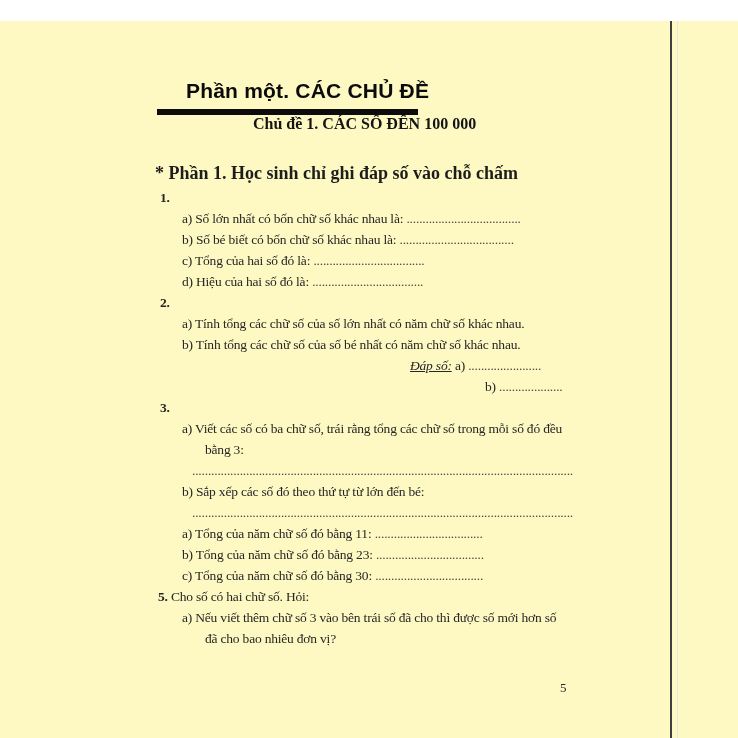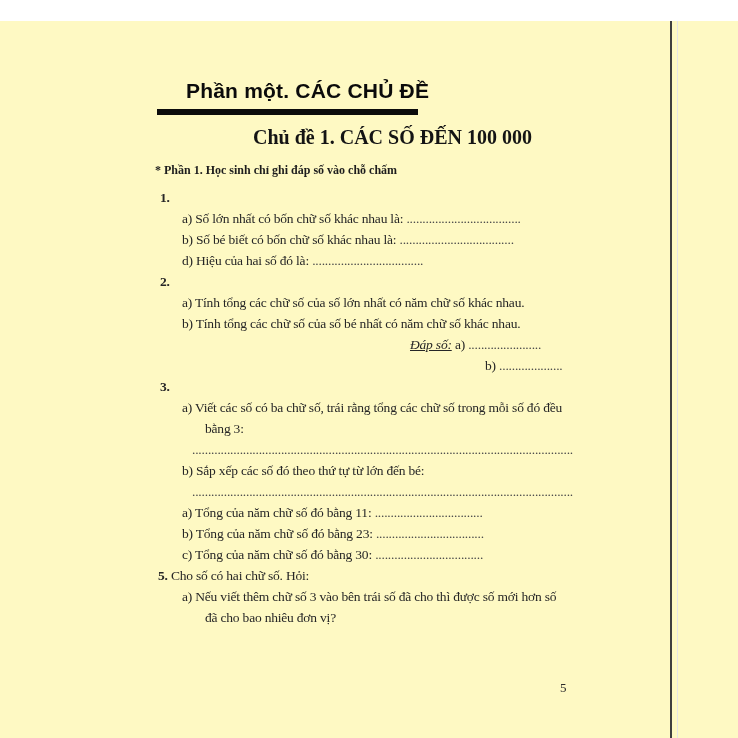--- a/index.html
+++ b/index.html
@@ -18,26 +18,26 @@
 
   
   .part-title {
     position:absolute; left:186px; top:58px;
     font-family:"Liberation Sans", sans-serif;
     font-weight:bold; font-size:21px; letter-spacing:0.2px;
     color:#0b0b0b; white-space:nowrap;
   }
   .title-rule { position:absolute; left:157px; top:88px; width:261px; height:6px; background:#0c0c0c; }
   .chapter-title {
-    position:absolute; left:253px; top:105px;
-    font-weight:bold; font-size:20px; color:#141414; white-space:nowrap;
+    position:absolute; left:253px; top:94px;
+    font-weight:bold; font-size:16px; color:#141414; white-space:nowrap;
   }
   .section-note {
     position:absolute; left:155px; top:142px;
-    font-weight:bold; font-size:12px; color:#1d1d1d; white-space:nowrap;
+    font-weight:bold; font-size:18px; color:#1d1d1d; white-space:nowrap;
   }
 
   
   #lines { position:absolute; left:158px; top:166px; width:470px; }
   .line {
     height:21px; line-height:21px;
     font-size:13.5px; letter-spacing:-0.2px;
     white-space:nowrap; color:#262626;
   }
   .k-num      { padding-left:2px;  font-weight:bold; }
@@ -68,20 +68,21 @@
 
   <div class="part-title">Phần một. CÁC CHỦ ĐỀ</div>
   <div class="title-rule"></div>
   <div class="chapter-title">Chủ đề 1. CÁC SỐ ĐẾN 100 000</div>
   <div class="section-note">* Phần 1. Học sinh chỉ ghi đáp số vào chỗ chấm</div>
 
   <div id="lines">
       <div class="line k-num"><span class="bold">1.</span></div>
       <div class="line k-item"><span>a) Số lớn nhất có bốn chữ số khác nhau là: </span><span class="dots">....................................</span></div>
       <div class="line k-item"><span>b) Số bé biết có bốn chữ số khác nhau là: </span><span class="dots">....................................</span></div>
+      <div class="line k-item"><span>c) Tổng của hai số đó là: </span><span class="dots">...................................</span></div>
       <div class="line k-item"><span>d) Hiệu của hai số đó là: </span><span class="dots">...................................</span></div>
       <div class="line k-num"><span class="bold">2.</span></div>
       <div class="line k-item"><span>a) Tính tổng các chữ số của số lớn nhất có năm chữ số khác nhau.</span></div>
       <div class="line k-item"><span>b) Tính tổng các chữ số của số bé nhất có năm chữ số khác nhau.</span></div>
       <div class="line k-answer-a"><span class="italic">Đáp số:</span><span> a) </span><span class="dots">.......................</span></div>
       <div class="line k-answer-b"><span>b) </span><span class="dots">....................</span></div>
       <div class="line k-num"><span class="bold">3.</span></div>
       <div class="line k-item"><span>a) Viết các số có ba chữ số, trái rằng tổng các chữ số trong mỗi số đó đều</span></div>
       <div class="line k-cont"><span>bằng 3:</span></div>
       <div class="line k-dotsline"><span class="dots dots-full">..................................................................................................................................</span></div>

